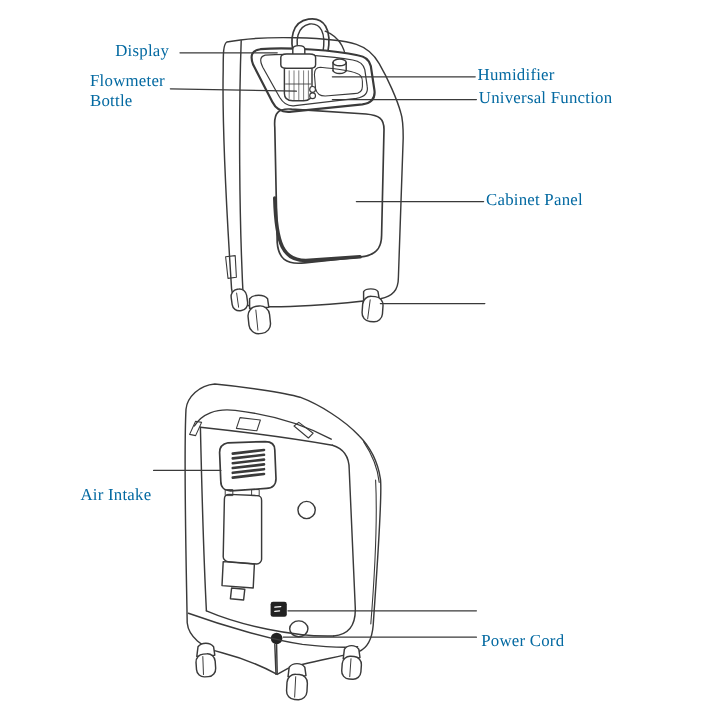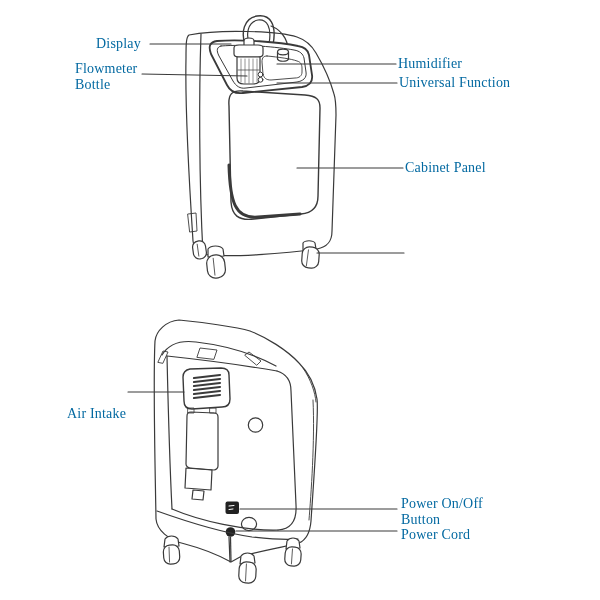--- a/index.html
+++ b/index.html
@@ -186,17 +186,15 @@
 
   <div class="part-label" style="left:398px;top:56px;">Humidifier</div>
 
   <div class="part-label" style="left:399px;top:75px;">Universal Function</div>
 
   <div class="part-label" style="left:405px;top:160px;text-align:center;">Cabinet Panel</div>
 
 
   <div class="part-label" style="left:67px;top:384px;margin-top:22px;">Air Intake</div>
 
-  <div class="part-label" style="left:401px;top:496px;">Power On/Off
-Button</div>
 
   <div class="part-label" style="left:401px;top:527px;">Power Cord</div>
 </div>
 
 </body></html>

